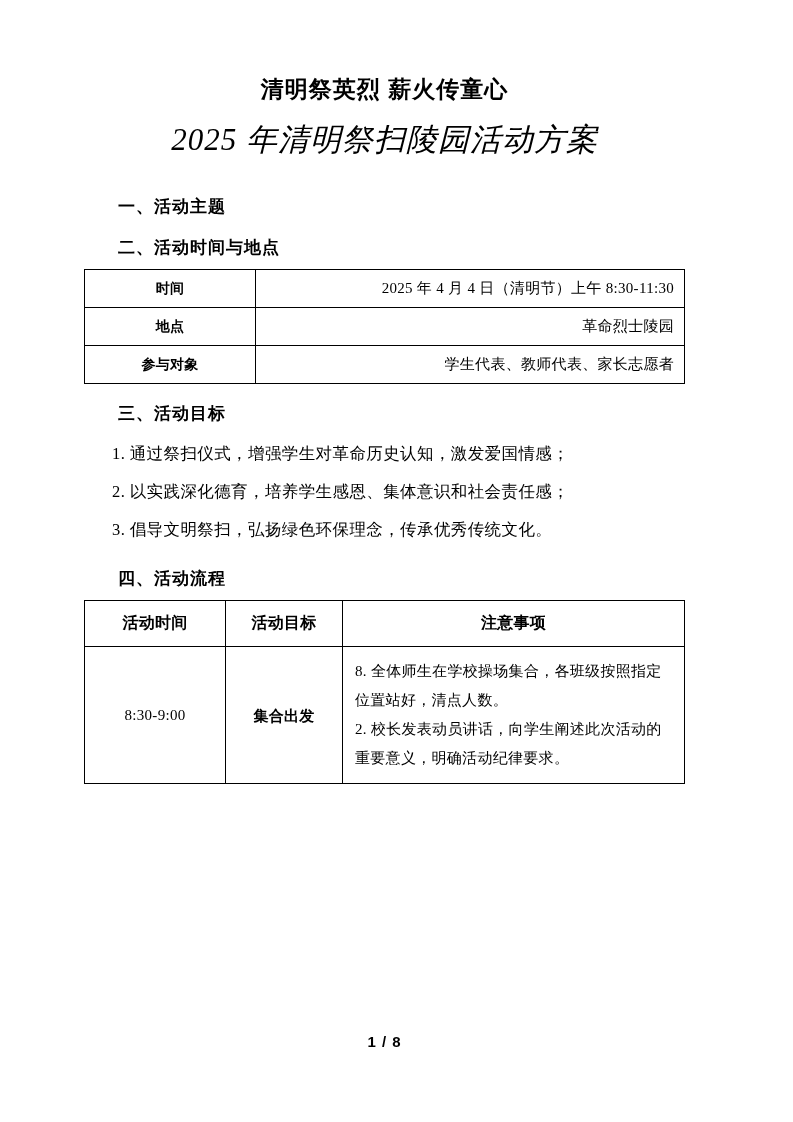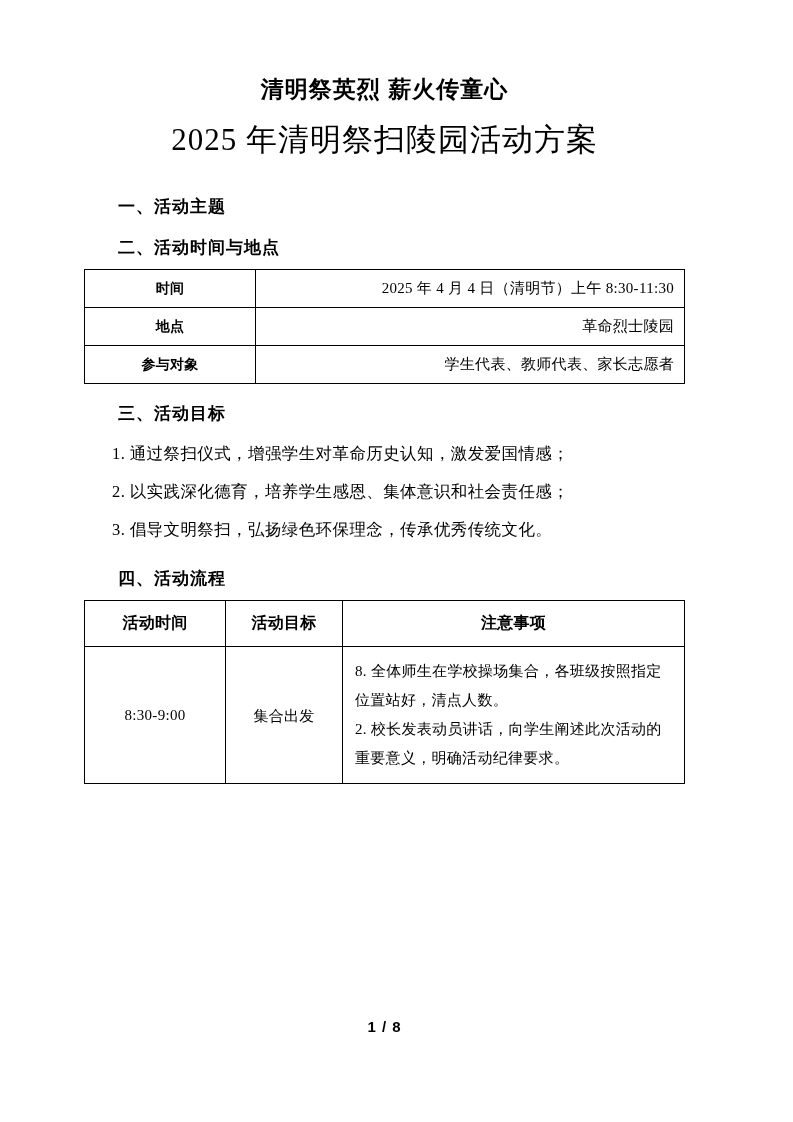--- a/index.html
+++ b/index.html
@@ -29,20 +29,21 @@
     letter-spacing: 1px;
     margin: 0 0 14px 0;
     font-family: "Liberation Sans", "DejaVu Sans", sans-serif;
   }
   .title-main {
     text-align: center;
     font-size: 31px;
     margin: 0 0 34px 0;
     font-family: "Liberation Serif", "DejaVu Serif", serif;
     letter-spacing: 1px;
+    font-style: italic;
   }
   .h2 {
     font-size: 17px;
     font-weight: bold;
     margin: 18px 0 10px 0;
     text-indent: 34px;
     font-family: "Liberation Sans", "DejaVu Sans", sans-serif;
     letter-spacing: 1px;
   }
   .para {
@@ -95,42 +96,42 @@
     font-family: "Liberation Sans", "DejaVu Sans", sans-serif;
     font-size: 16px;
     padding: 12px 6px;
   }
   .t2 td {
     font-size: 15px;
     line-height: 29px;
   }
   .t2 td.c-time, .t2 td.c-step {
     text-align: center;
-    font-weight: normal;
+    font-weight: bold;
     font-family: "Liberation Sans", "DejaVu Sans", sans-serif;
   }
   .t2 td.c-time {
     font-weight: normal;
     font-family: "Liberation Serif", "DejaVu Serif", serif;
     border-radius: 13px;
   }
   .t2 td.c-notes {
     text-align: left;
     padding: 10px 12px;
   }
   .t2 td.c-notes div {
     text-indent: 0;
   }
   .col-time { width: 128px; }
   .col-step { width: 104px; }
   .footer {
     position: absolute;
     left: 0;
     right: 0;
-    bottom: 87px;
+    bottom: 72px;
     text-align: center;
     font-size: 15px;
     font-weight: bold;
     font-family: "Liberation Sans", "DejaVu Sans", sans-serif;
     letter-spacing: 1px;
   }
 </style>
 </head>
 <body>
 

